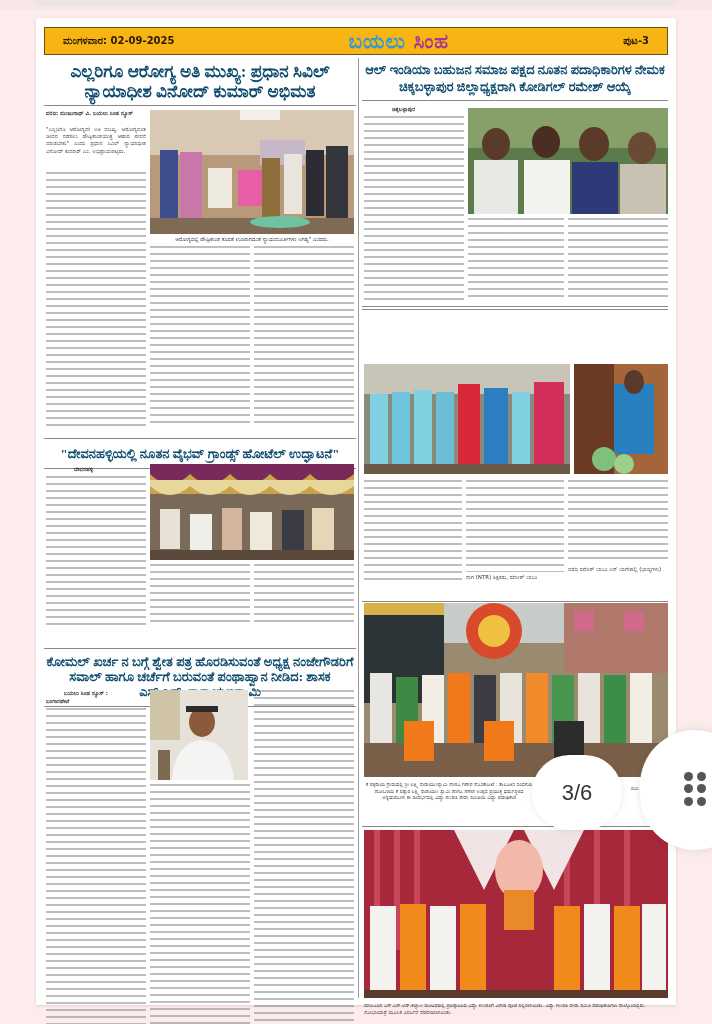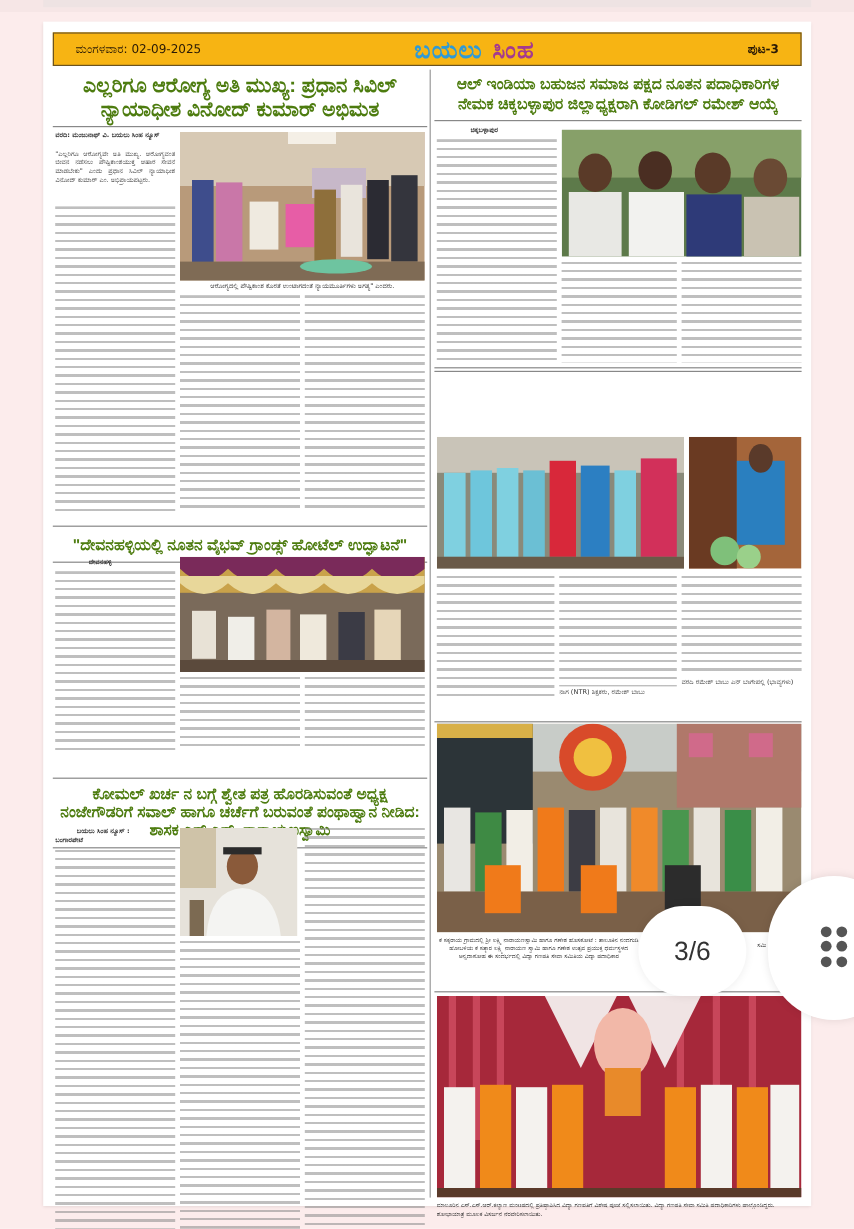--- a/index.html
+++ b/index.html
@@ -12,30 +12,30 @@
   .top-strip .inner { position:absolute; left:36px; right:36px; top:0; height:6px; background:#eee3e3; }
   .page {
     position:absolute; left:36px; top:18px; width:640px; height:987px;
     background:#ffffff; box-shadow:0 1px 3px rgba(0,0,0,0.12);
   }
   .masthead {
     position:absolute; left:8px; top:9px; width:624px; height:28px;
     background:#f7b413; border:1px solid #6b5320; box-sizing:border-box;
     display:flex; align-items:center; justify-content:space-between; padding:0 18px;
   }
-  .masthead .date { font-size:10px; font-weight:normal; color:#2a1a06; font-family:"DejaVu Sans", sans-serif; }
+  .masthead .date { font-size:10px; font-weight:bold; color:#2a1a06; font-family:"DejaVu Sans", sans-serif; }
   .masthead .title { font-size:20px; font-weight:bold; letter-spacing:1px; font-family:"DejaVu Sans", sans-serif; }
   .masthead .title .t1 { color:#2f9ad6; }
   .masthead .title .t2 { color:#a43a8f; }
   .masthead .pg { font-size:10px; font-weight:bold; color:#2a1a06; }
   .vdivider { position:absolute; left:322px; top:40px; width:1px; height:940px; background:#999; }
   .col-left { position:absolute; left:8px; top:40px; width:312px; }
   .col-right { position:absolute; left:326px; top:40px; width:306px; }
 
-  .headline { font-weight:bold; color:#4d7c0f; text-align:center; line-height:1.15; font-family:Liberation Sans, sans-serif; }
+  .headline { font-weight:bold; color:#0c4a6e; text-align:center; line-height:1.15; font-family:Liberation Serif, serif; }
   .h-big { font-size:17px; }
   .h-mid { font-size:13px; }
   .h-small { font-size:13px; }
   .rule { height:1px; background:#888; margin:2px 0; }
 
   .body-text {
     font-size:5.5px; line-height:7.2px; color:#333; text-align:justify;
     font-family:"DejaVu Sans", sans-serif; overflow:hidden;
   }
   .lines {

